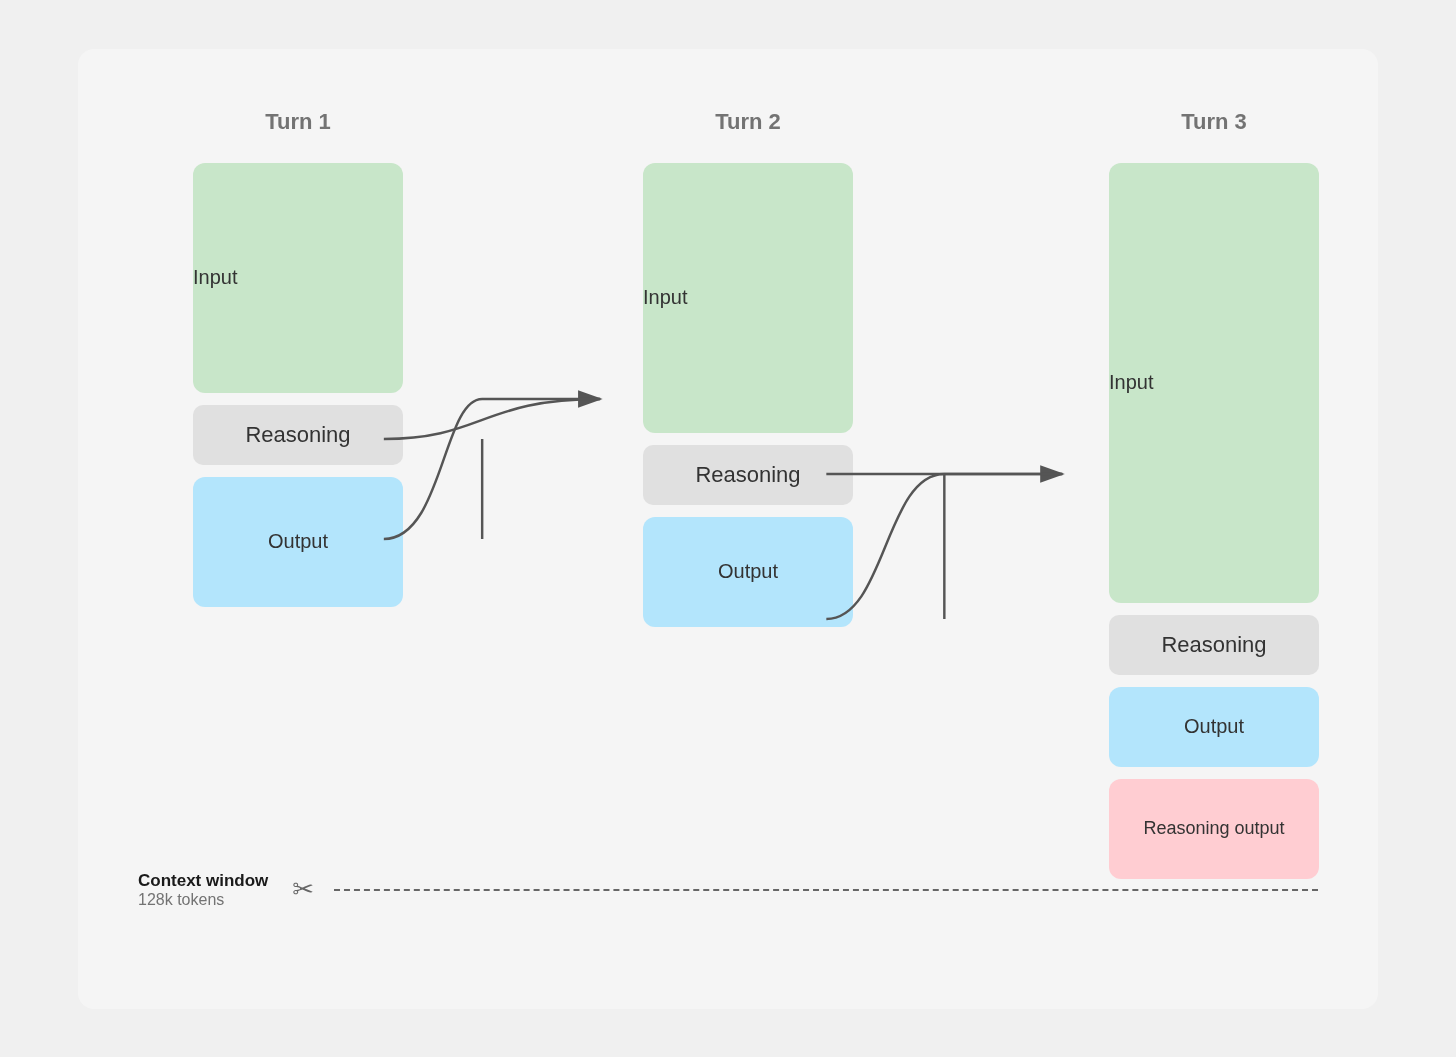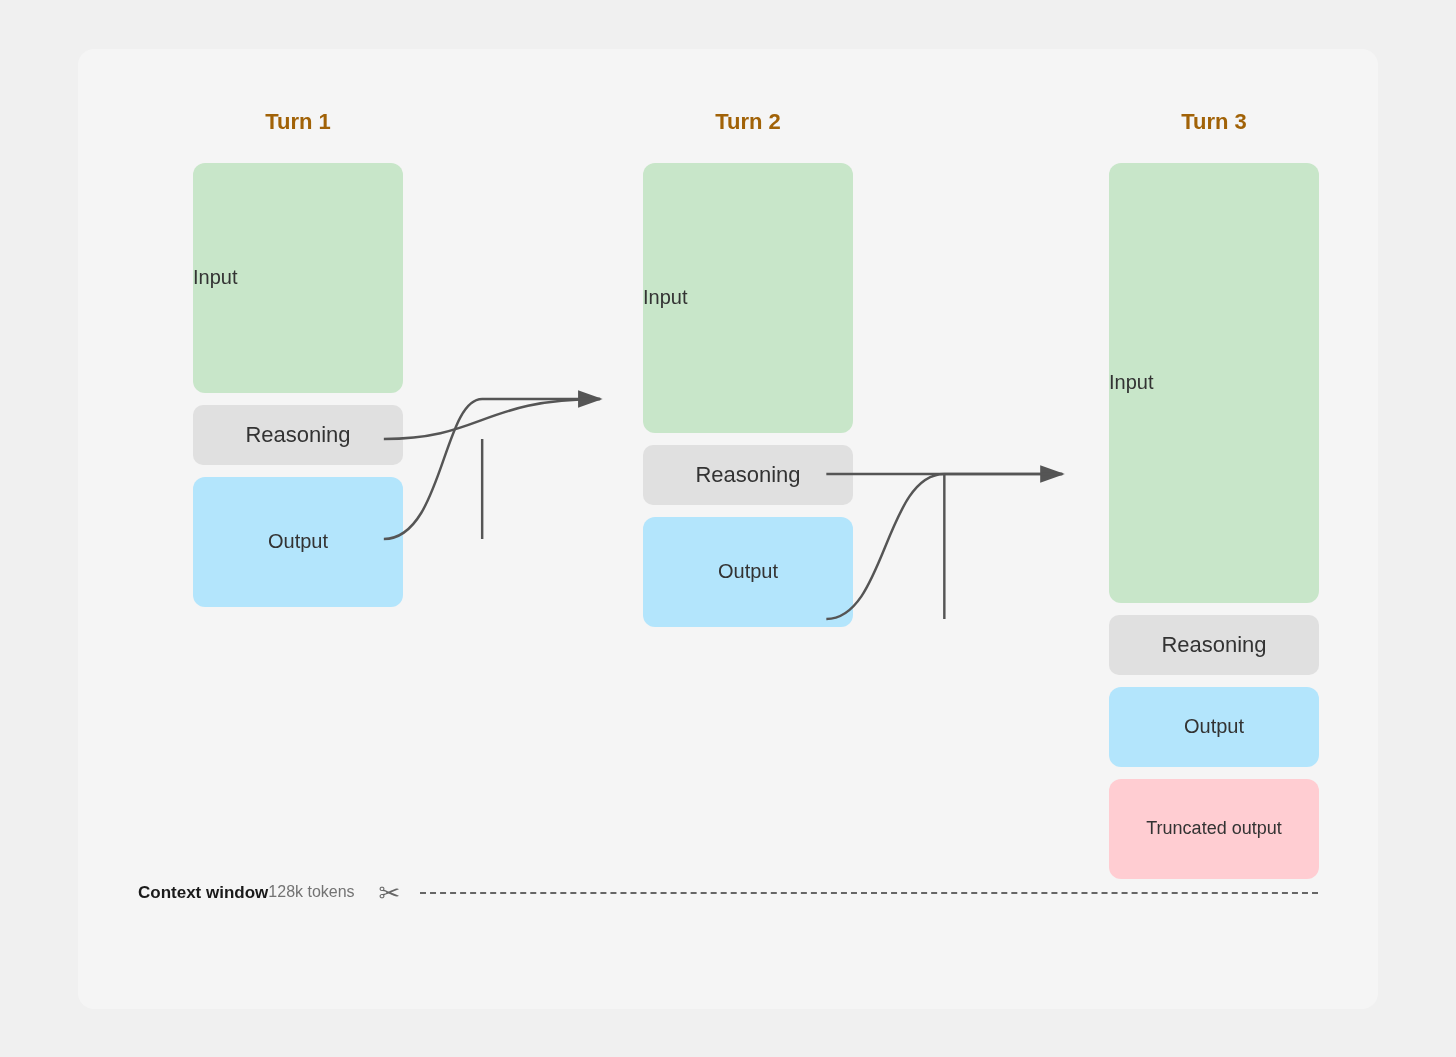--- a/index.html
+++ b/index.html
@@ -34,21 +34,21 @@
       display: flex;
       flex-direction: column;
       align-items: center;
       gap: 12px;
       width: 240px;
       position: relative;
     }
     .turn-label {
       font-size: 22px;
       font-weight: 700;
-      color: #a16207;
+      color: #737373;
       margin-bottom: 16px;
       text-align: center;
     }
     .block-input {
       background: #c8e6c9;
       border-radius: 12px;
       display: flex;
       align-items: center;
       justify-content: flex-start;
       font-size: 20px;
@@ -103,21 +103,21 @@
       position: absolute;
       bottom: 100px;
       left: 60px;
       right: 60px;
       display: flex;
       align-items: center;
       gap: 16px;
     }
     .context-label {
       display: flex;
-      flex-direction: row;
+      flex-direction: column;
       align-items: flex-start;
     }
     .context-title {
       font-size: 17px;
       font-weight: 700;
       color: #1a1a1a;
     }
     .context-subtitle {
       font-size: 16px;
       color: #737373;
@@ -182,21 +182,21 @@
       <div class="block-input t3-input">
         <span>Input</span>
       </div>
       <div class="block-reasoning">
         <span>Reasoning</span>
       </div>
       <div class="block-output t3-output">
         <span>Output</span>
       </div>
       <div class="block-truncated t3-truncated">
-        <span>Truncated output</span>
+        <span>Reasoning output</span>
       </div>
     </div>
 
     <svg class="arrows-svg" viewBox="0 0 1200 820" preserveAspectRatio="none">
       <defs>
         <marker id="arrowhead" markerWidth="10" markerHeight="7" refX="9" refY="3.5" orient="auto">
           <polygon points="0 0, 10 3.5, 0 7" fill="#555"></polygon>
         </marker>
       </defs>
 

